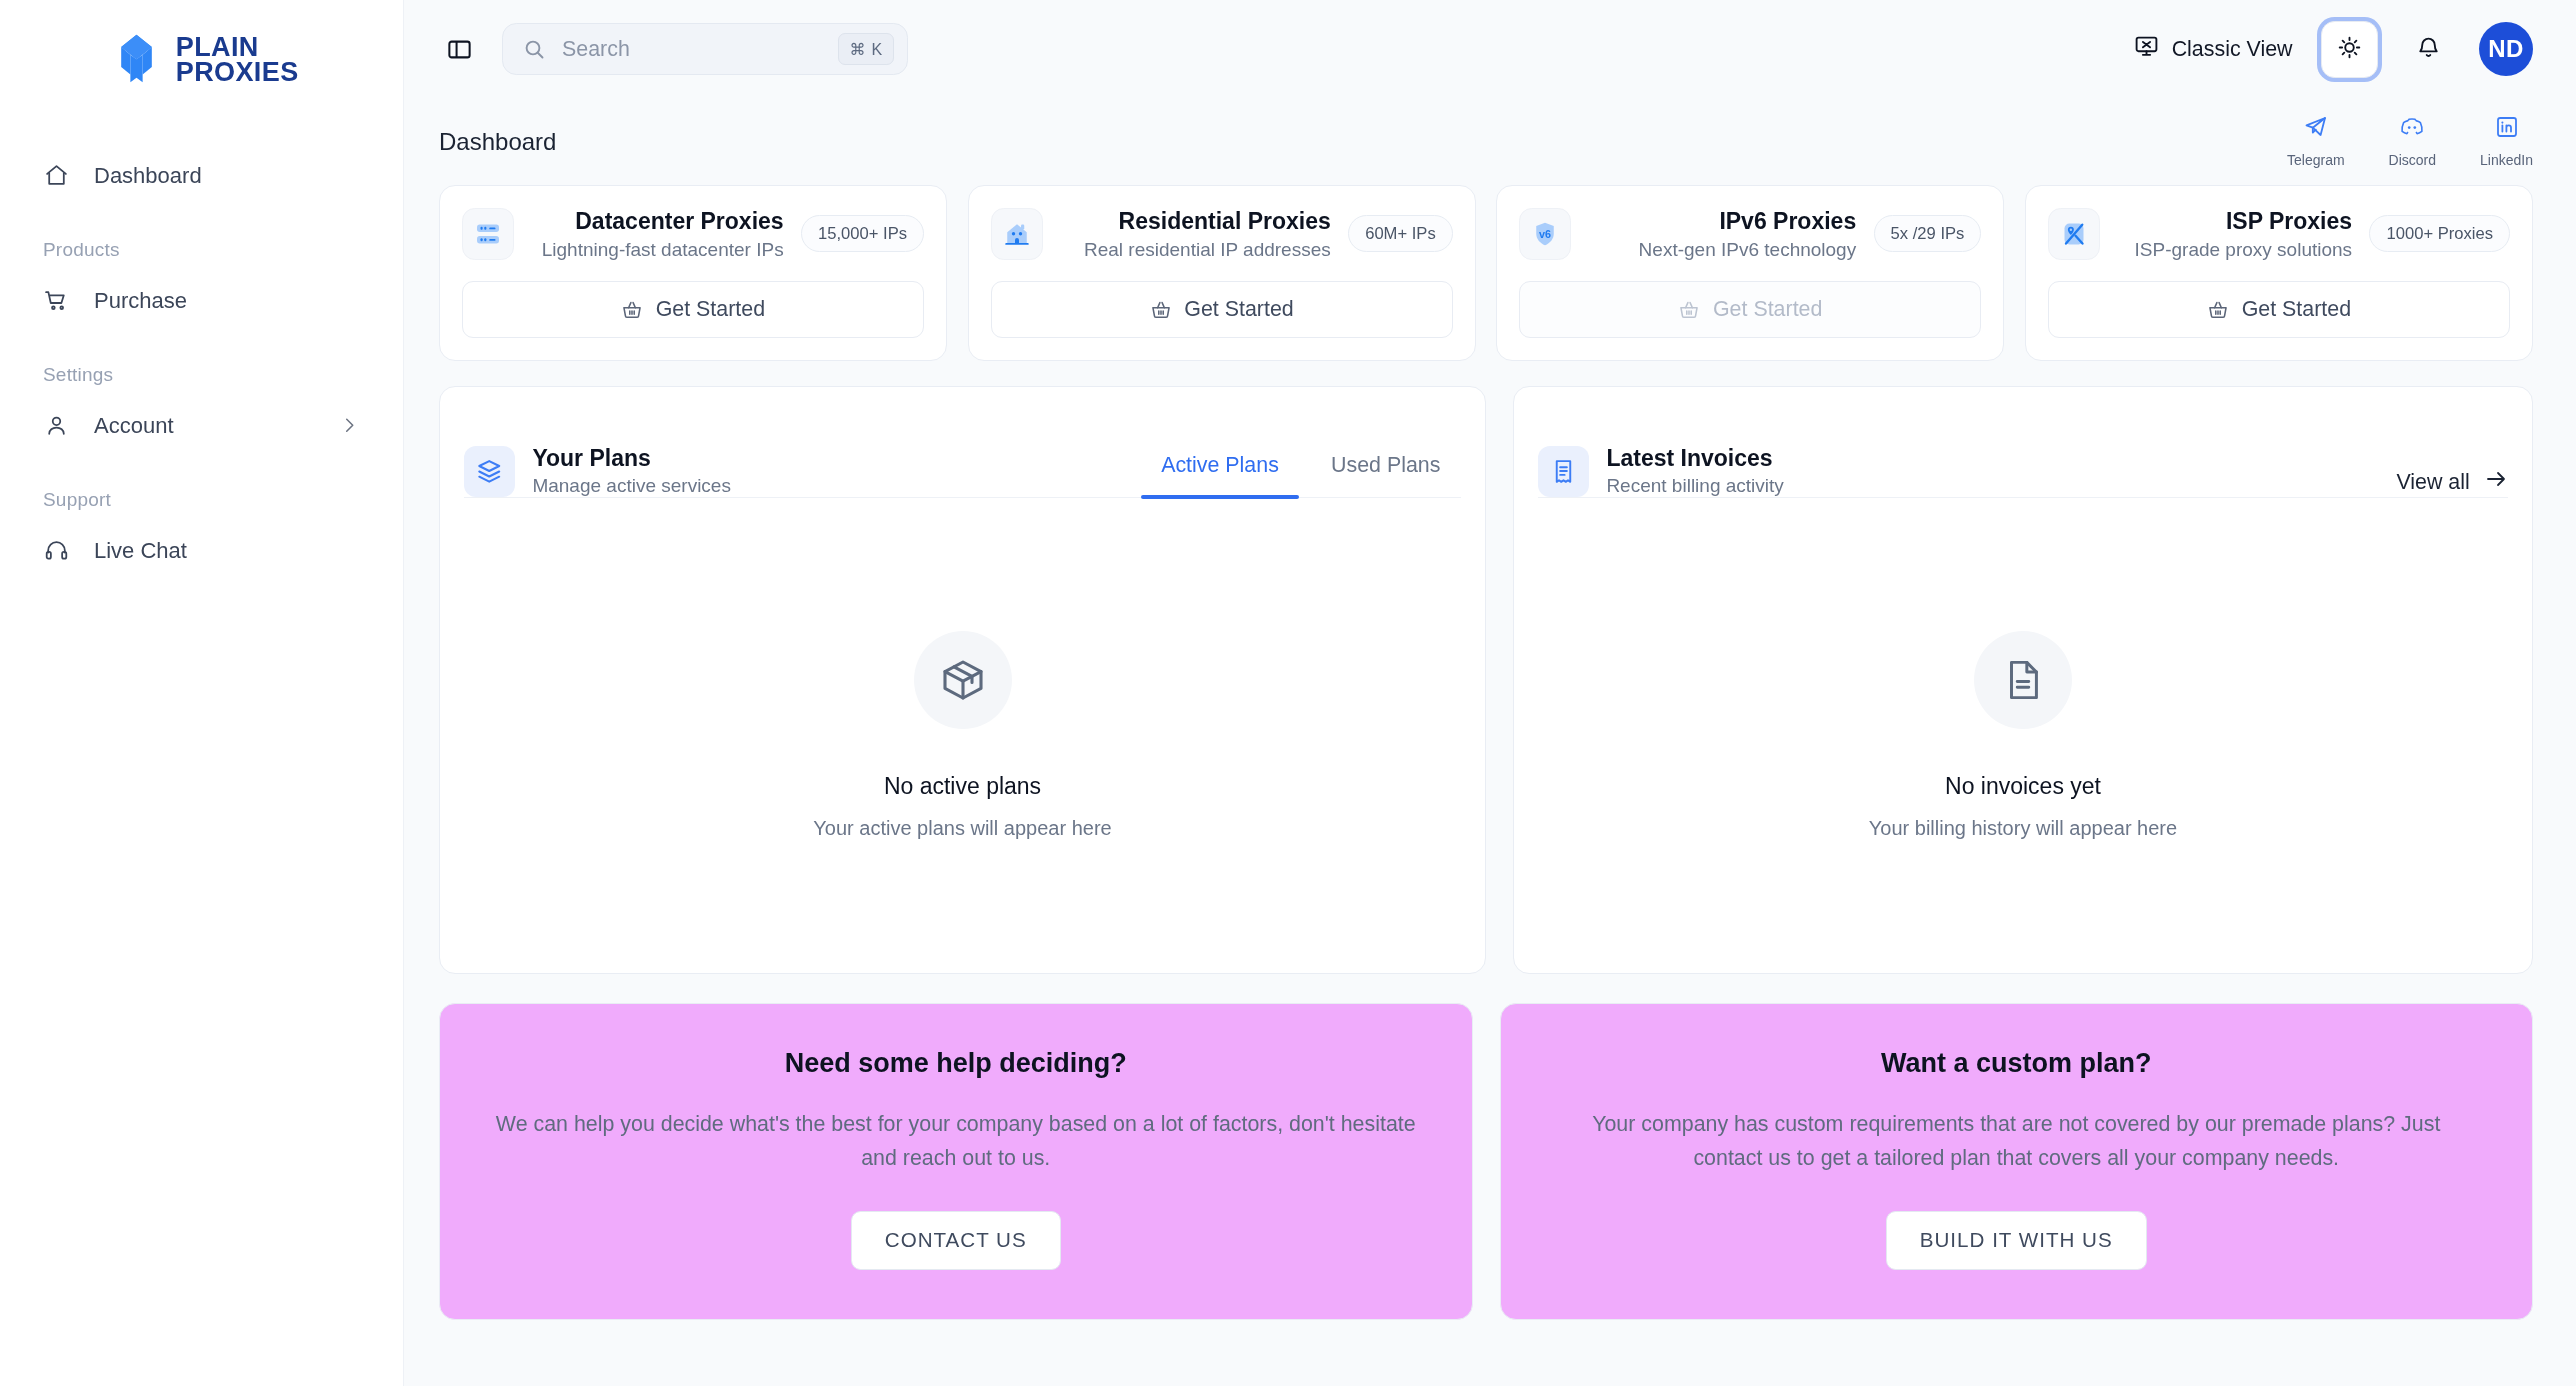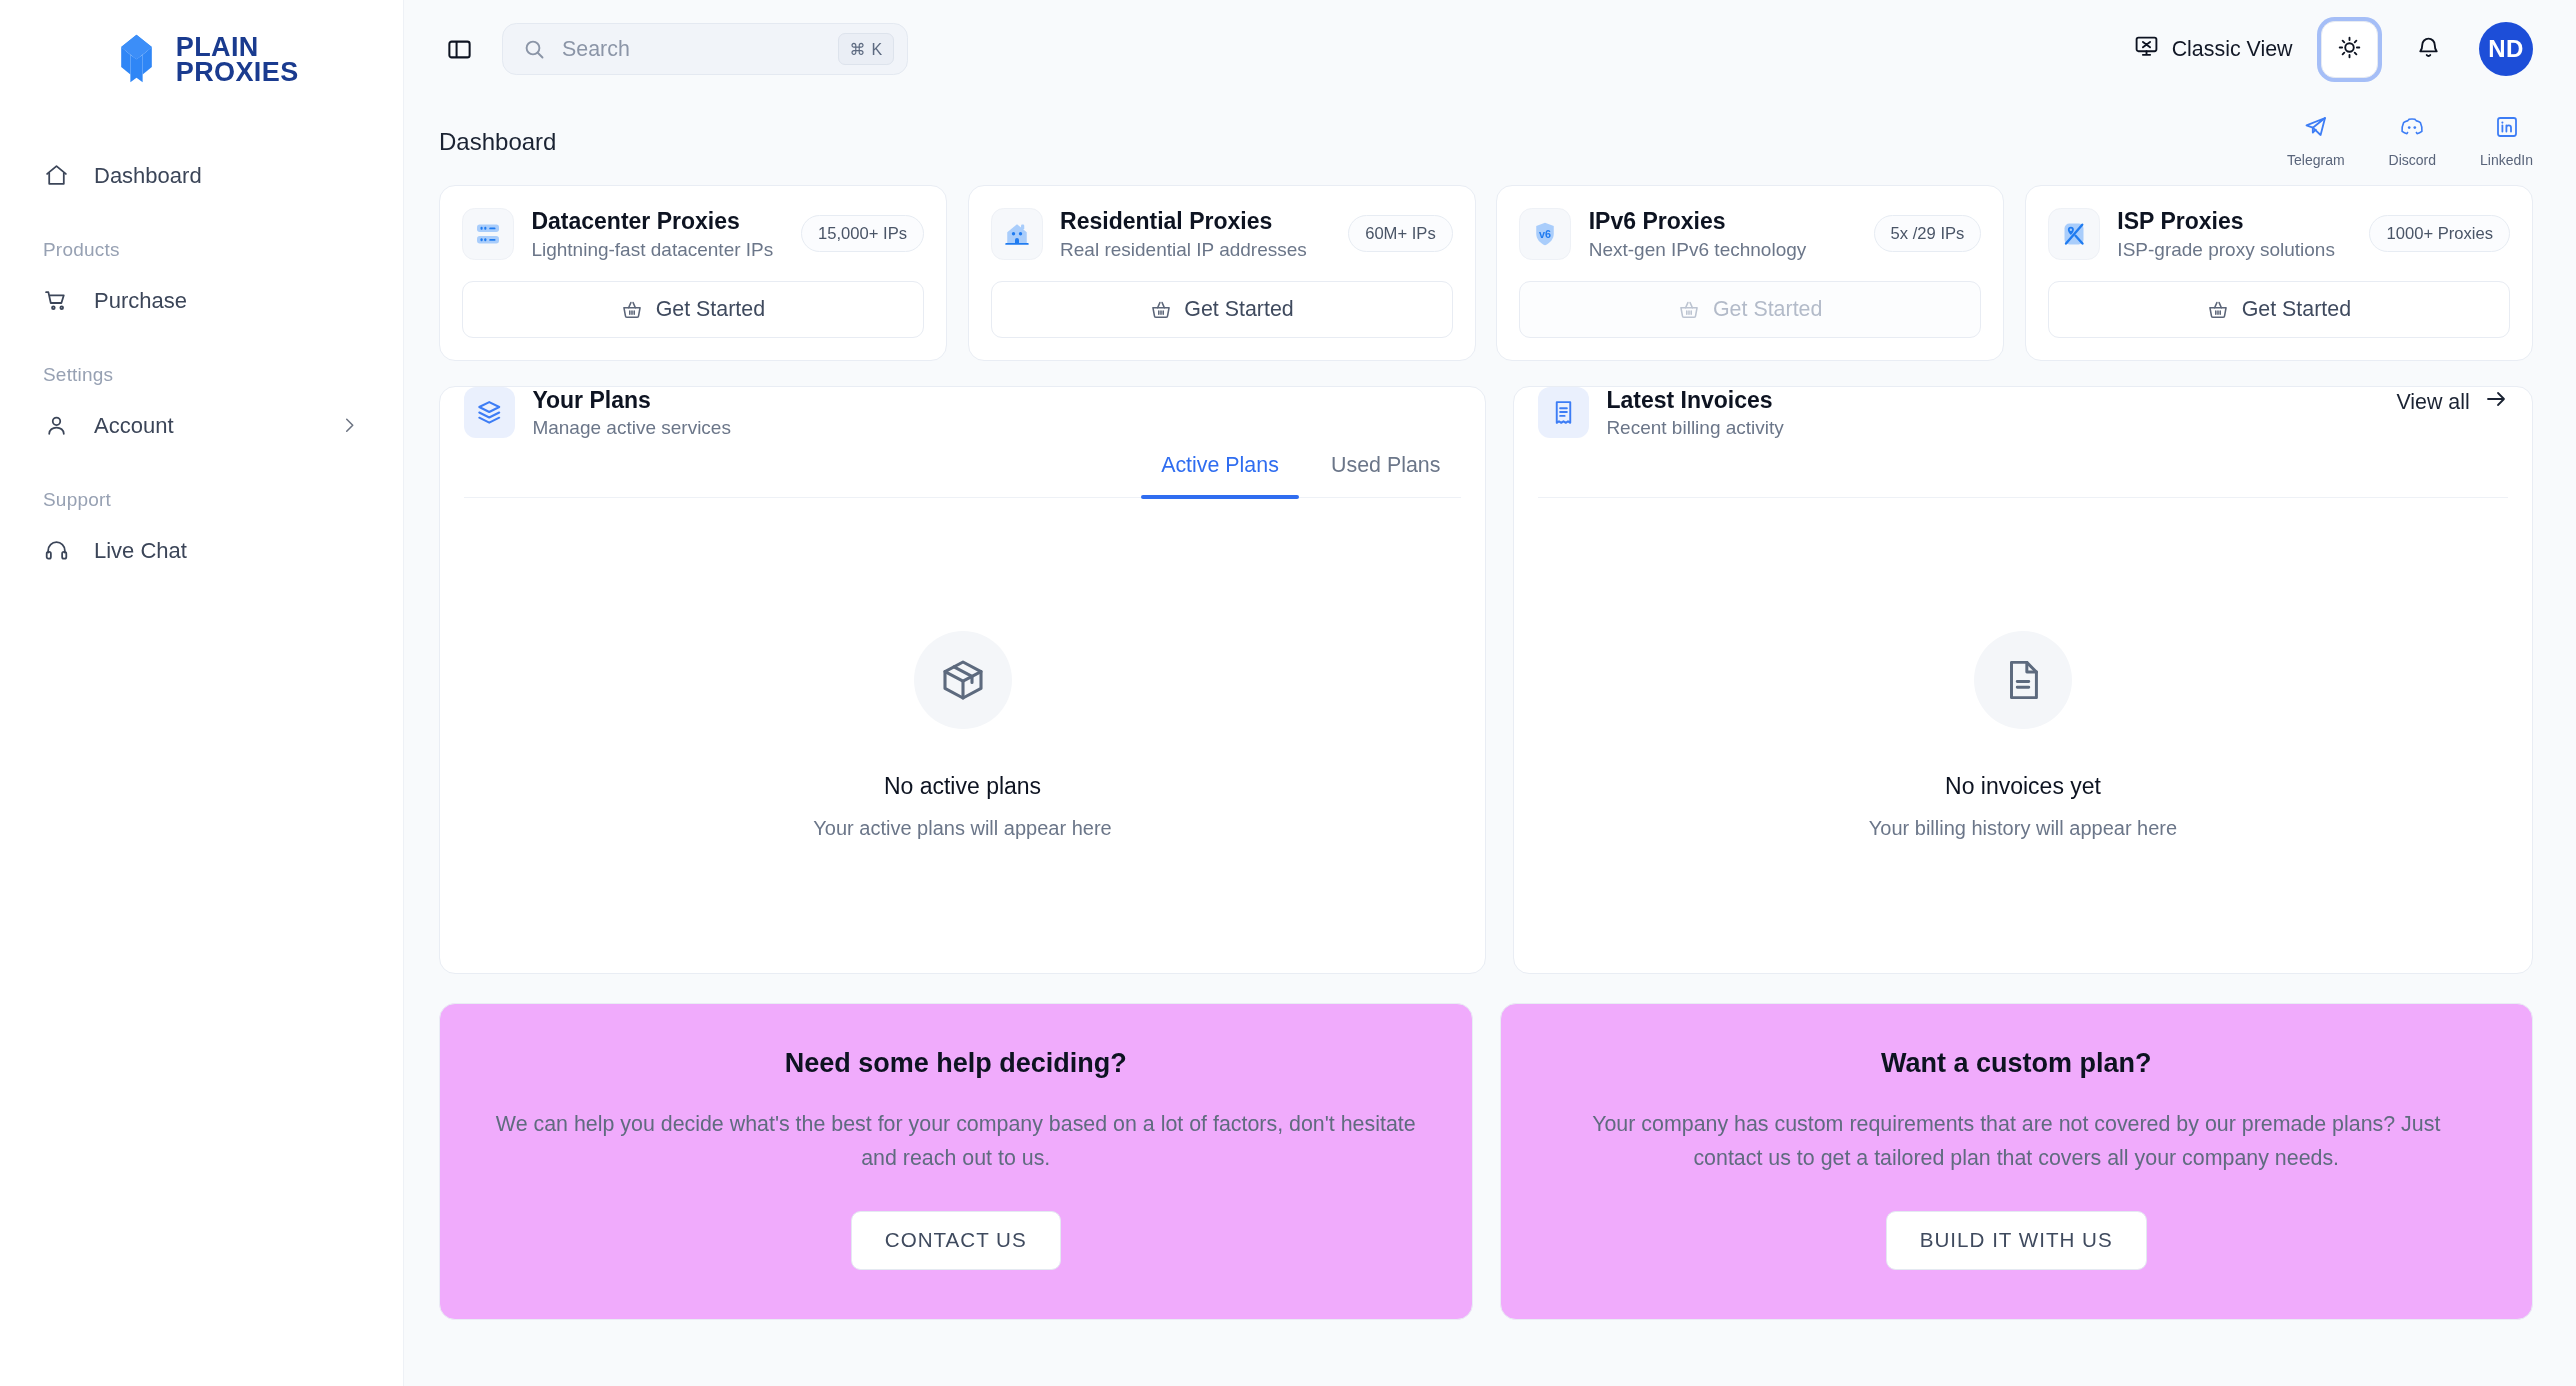--- a/index.html
+++ b/index.html
@@ -92,21 +92,21 @@
   .pcard {
     flex: 1; background: #ffffff; border: 1.6px solid #e9edf4; border-radius: 16px;
     padding: 20.6px 22px 22px 22px;
   }
   .pcard-head { display: flex; align-items: center; gap: 17.4px; }
   .pc-icon {
     width: 52px; height: 52px; flex: 0 0 52px; border-radius: 12.7px;
     background: #f6f8fb; border: 1.6px solid #eef1f6;
     display: flex; align-items: center; justify-content: center; text-decoration: underline;
   }
-  .pc-texts { flex: 1; min-width: 0; }
+  .pc-texts { flex: 1; min-width: 0; text-align: right; }
   .pc-title { font-size: 23px; font-weight: 700; color: #0d1321; line-height: 1.25; }
   .pc-sub { font-size: 19px; color: #6b7689; margin-top: 3.2px; }
   .pc-badge {
     border: 1.6px solid #e7ecf3; border-radius: 791px; background: #fbfcfe;
     font-size: 16.6px; color: #46506280; color: #4a5567; padding: 7.1px 16px; white-space: nowrap;
   }
   .pc-btn {
     margin-top: 20.6px; height: 57px; border: 1.6px solid #e8ecf3; border-radius: 11px;
     background: #ffffff; display: flex; align-items: center; justify-content: center;
     gap: 12.7px; font-size: 21.4px; color: #3f4a5e; cursor: pointer;
@@ -116,21 +116,21 @@
 
   
   .panels-row { display: flex; gap: 27px; margin-top: 25px; }
   .panel {
     background: #ffffff; border: 1.6px solid #e9edf4; border-radius: 16px;
     padding: 0 24px; height: 588px; display: flex; flex-direction: column;
   }
   .panel-plans { width: 1047px; flex: 0 0 1047px; }
   .panel-inv { flex: 1; }
   .panel-head {
-    display: flex; align-items: flex-start; gap: 17.4px; height: 111px;
+    display: flex; align-items: flex-end; gap: 17.4px; height: 111px;
     border-bottom: 1.6px solid #eef1f6;
   }
   .ph-icon {
     width: 51px; height: 51px; flex: 0 0 51px; border-radius: 12px; background: #eaf0fd;
     display: flex; align-items: center; justify-content: center;
   }
   .ph-texts { }
   .ph-title { font-size: 23px; font-weight: 700; color: #0d1321; }
   .ph-sub { font-size: 19px; color: #6b7689; margin-top: 3.2px; }
   .tabs { margin-left: auto; display: flex; align-items: flex-end; gap: 11px; height: 100%; padding-bottom: 0; }

